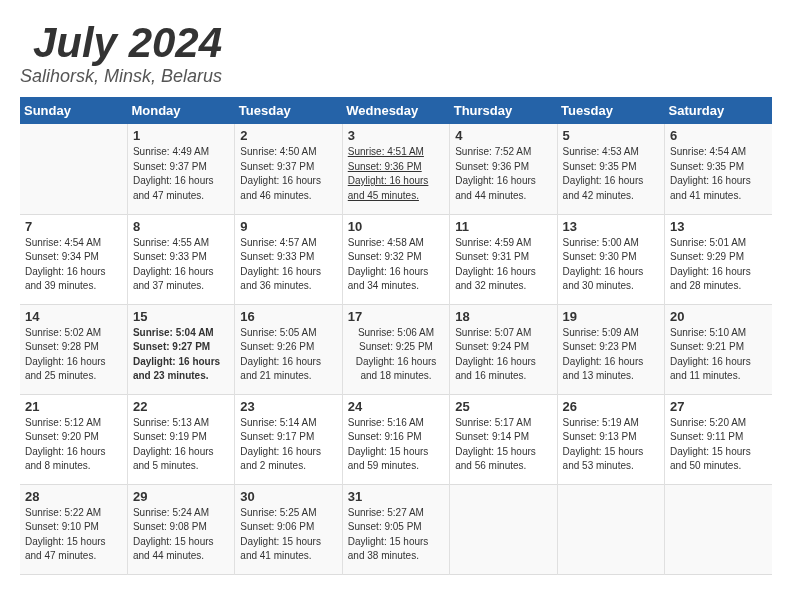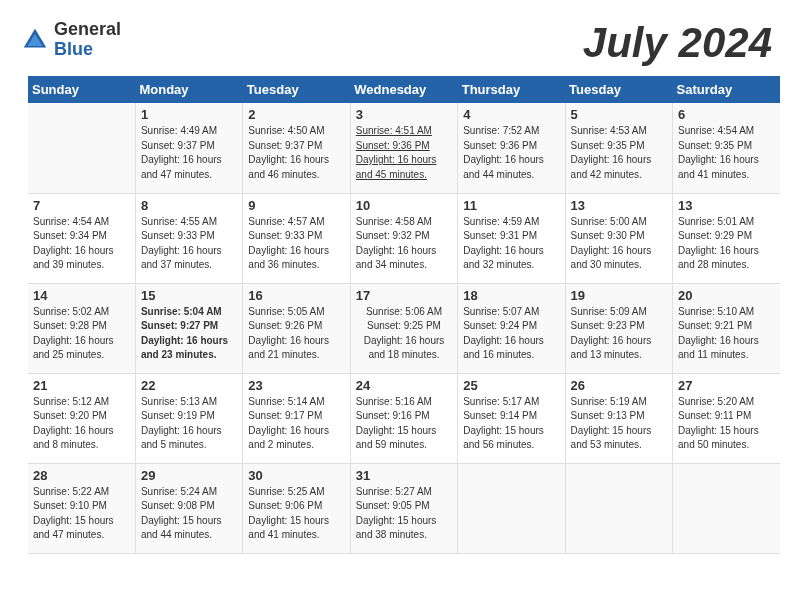--- a/index.html
+++ b/index.html
@@ -51,21 +51,20 @@
       line-height: 1.1;
     }
     .location {
       font-size: 18px;
       color: #555;
     }
     table {
       width: 100%;
       border-collapse: collapse;
       font-size: 11px;
-      margin-left: 8px;
     }
     thead tr {
       background-color: #2563a8;
       color: white;
     }
     thead th {
       padding: 6px 4px;
       text-align: left;
       font-size: 13px;
       font-weight: bold;
@@ -102,32 +101,23 @@
       line-height: 1.45;
     }
     .empty-cell {
       background: #f9f9f9;
     }
   </style>
 </head>
 <body>
 
 <div class="header-area">
-  <div class="logo">
-    <svg class="logo-icon" viewBox="0 0 40 40">
-      <polygon points="20,5 35,30 5,30" fill="#2563a8"></polygon>
-      <polygon points="20,12 30,28 10,28" fill="#4a90d9"></polygon>
-    </svg>
-    <div class="logo-text">
-      <span class="logo-general">General</span>
-      <span class="logo-blue">Blue</span>
-    </div>
-  </div>
   <div class="title-area">
     <div class="month-title">July 2024</div>
+    <div class="location">Salihorsk, Minsk, Belarus</div>
   </div>
 </div>
 
 <table>
   <thead>
     <tr>
     <th>Sunday</th>
         <th>Monday</th>
         <th>Tuesday</th>
         <th>Wednesday</th>

